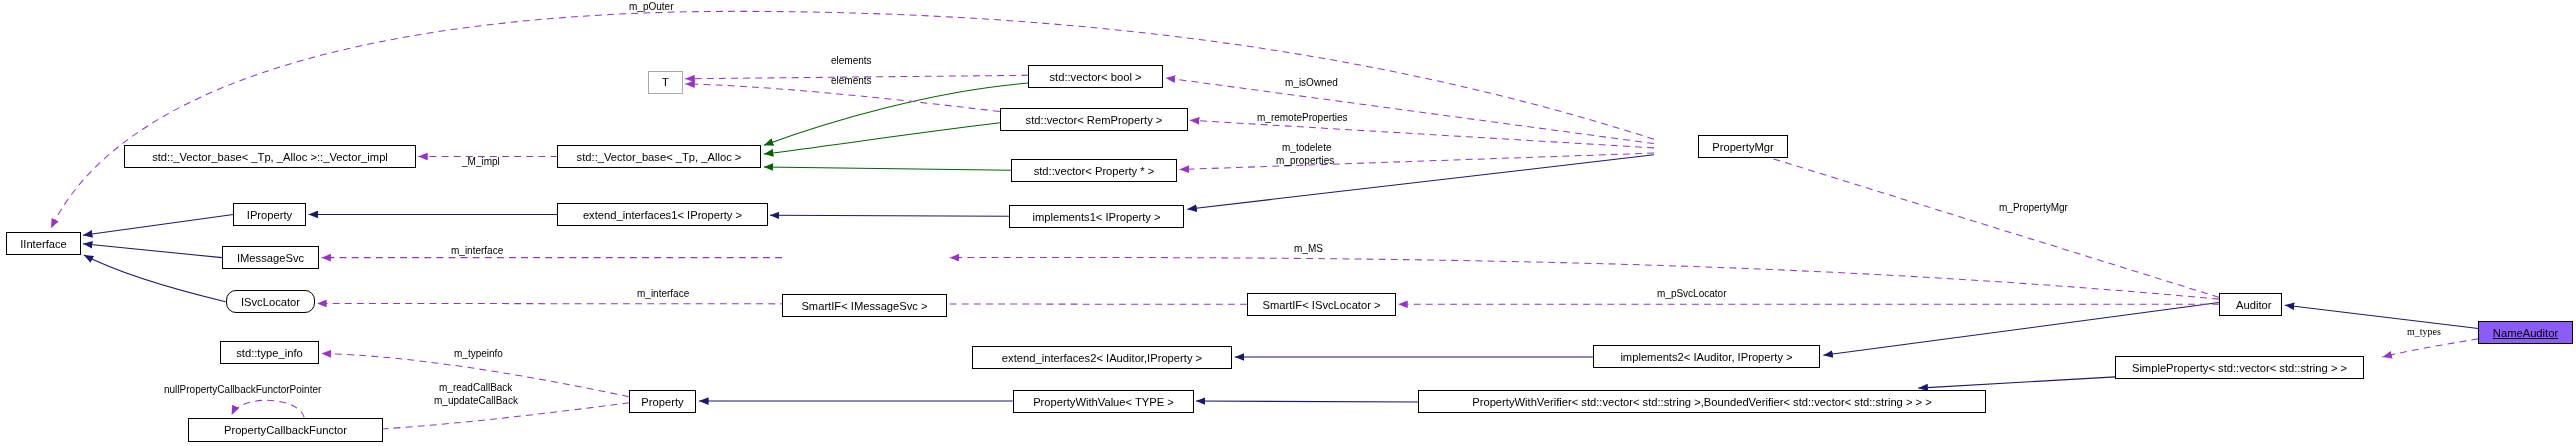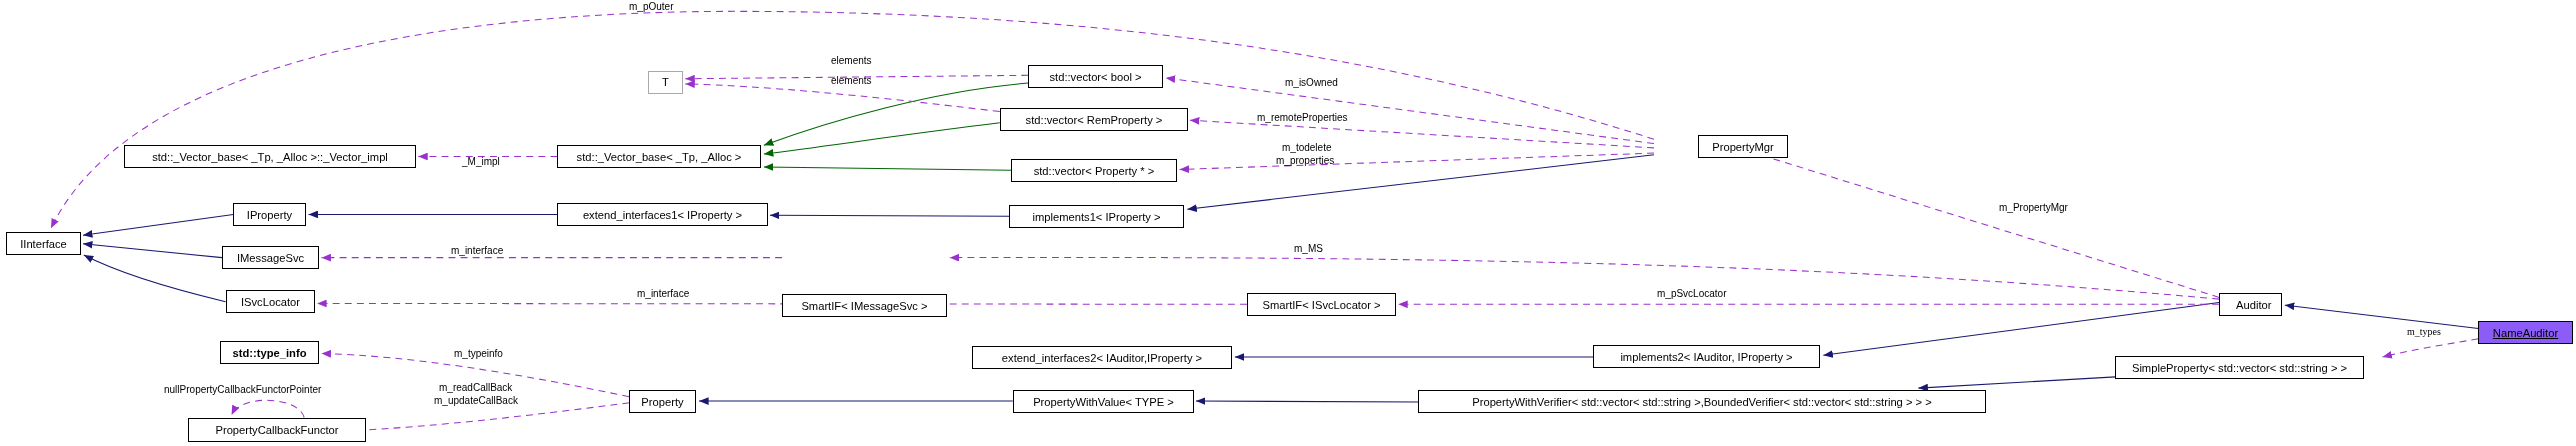--- a/index.html
+++ b/index.html
@@ -79,32 +79,32 @@
   <div class="node" style="left:124px;top:145px;width:292px;height:23px;">std::_Vector_base&lt; _Tp, _Alloc &gt;::_Vector_impl</div>
   <div class="node" style="left:557px;top:145px;width:204px;height:23px;">std::_Vector_base&lt; _Tp, _Alloc &gt;</div>
   <div class="node" style="left:1011px;top:159px;width:166px;height:23px;">std::vector&lt; Property * &gt;</div>
   <div class="node" style="left:1654px;top:135px;width:90px;height:23px;margin-left:44px;">PropertyMgr</div>
   <div class="node" style="left:233px;top:203px;width:73px;height:23px;">IProperty</div>
   <div class="node" style="left:557px;top:203px;width:211px;height:23px;">extend_interfaces1&lt; IProperty &gt;</div>
   <div class="node" style="left:1009px;top:205px;width:175px;height:23px;">implements1&lt; IProperty &gt;</div>
   <div class="node" style="left:6px;top:232px;width:75px;height:23px;">IInterface</div>
   <div class="node" style="left:222px;top:246px;width:97px;height:23px;">IMessageSvc</div>
   <div class="node" style="left:782px;top:246px;width:165px;height:23px;margin-top:48px;">SmartIF&lt; IMessageSvc &gt;</div>
-  <div class="node" style="left:226px;top:290px;width:89px;height:23px;">ISvcLocator</div>
+  <div class="node" style="left:226px;top:290px;width:89px;height:23px;border-radius:10px;">ISvcLocator</div>
   <div class="node" style="left:1247px;top:293px;width:149px;height:23px;">SmartIF&lt; ISvcLocator &gt;</div>
   <div class="node" style="left:2219px;top:293px;width:63px;height:23px;padding-left:10px;">Auditor</div>
   <div class="node hl" style="left:2478px;top:321px;width:95px;height:23px;">NameAuditor</div>
-  <div class="node" style="left:220px;top:341px;width:99px;height:23px;font-weight:bold;">std::type_info</div>
+  <div class="node" style="left:220px;top:341px;width:99px;height:23px;">std::type_info</div>
   <div class="node" style="left:972px;top:346px;width:260px;height:23px;">extend_interfaces2&lt; IAuditor,IProperty &gt;</div>
   <div class="node" style="left:1593px;top:345px;width:227px;height:23px;">implements2&lt; IAuditor, IProperty &gt;</div>
   <div class="node" style="left:2115px;top:356px;width:249px;height:23px;">SimpleProperty&lt; std::vector&lt; std::string &gt; &gt;</div>
   <div class="node" style="left:629px;top:390px;width:67px;height:23px;">Property</div>
   <div class="node" style="left:1013px;top:390px;width:181px;height:23px;">PropertyWithValue&lt; TYPE &gt;</div>
   <div class="node" style="left:1418px;top:390px;width:568px;height:23px;">PropertyWithVerifier&lt; std::vector&lt; std::string &gt;,BoundedVerifier&lt; std::vector&lt; std::string &gt; &gt; &gt;</div>
-  <div class="node" style="left:188px;top:418px;width:178px;height:24px;">PropertyCallbackFunctor</div>
+  <div class="node" style="left:188px;top:418px;width:195px;height:24px;">PropertyCallbackFunctor</div>
 
   <div class="elabel" style="left:629px;top:0.9px;">m_pOuter</div>
   <div class="elabel" style="left:831px;top:55px;">elements</div>
   <div class="elabel" style="left:831px;top:75px;">elements</div>
   <div class="elabel" style="left:1285px;top:77px;">m_isOwned</div>
   <div class="elabel" style="left:1257px;top:112px;">m_remoteProperties</div>
   <div class="elabel" style="left:462px;top:140px;margin-top:16px;">_M_impl</div>
   <div class="elabel" style="left:1282px;top:142px;">m_todelete</div>
   <div class="elabel" style="left:1276px;top:155px;">m_properties</div>
   <div class="elabel" style="left:1999px;top:202px;">m_PropertyMgr</div>

